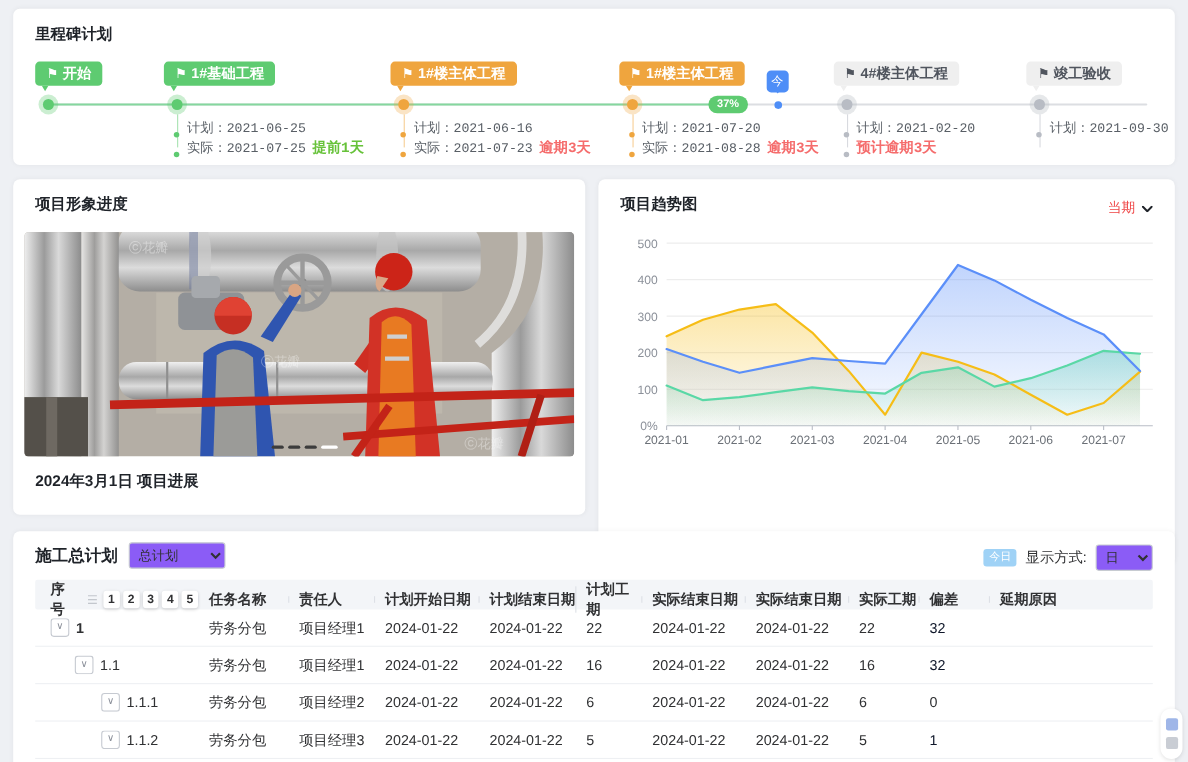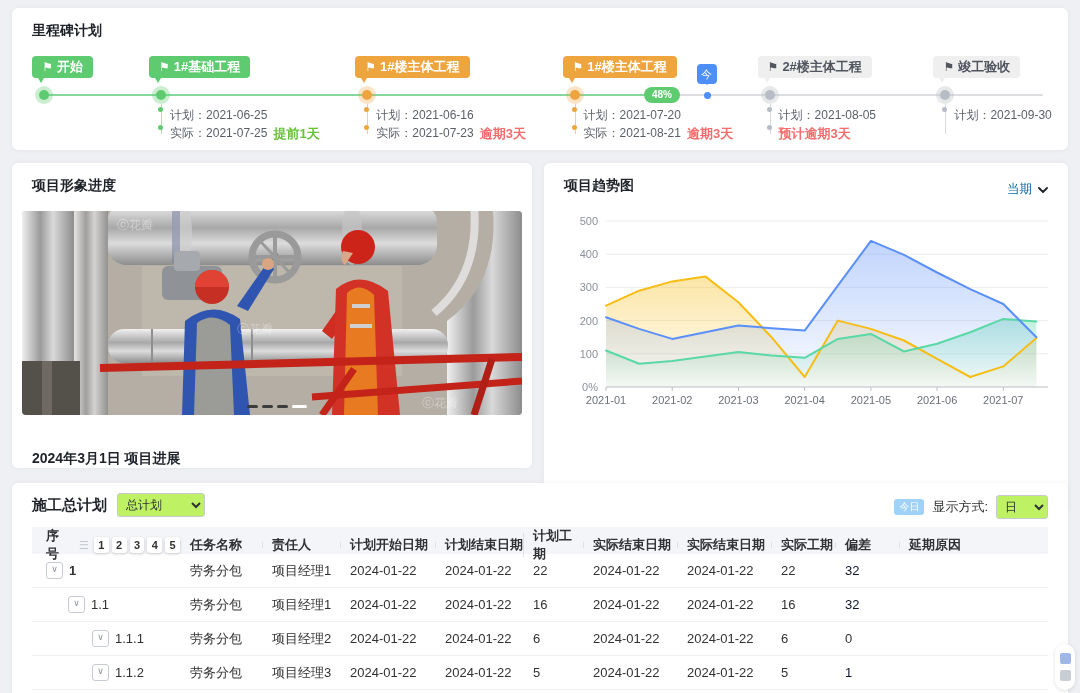--- a/index.html
+++ b/index.html
@@ -19,49 +19,49 @@
   .tl-progress{position:absolute;top:42px;left:1%;height:2px;background:#85d79e;border-radius:1px;}
   .ms{position:absolute;top:0;width:0;}
   .ms-flag{position:absolute;left:-12px;top:4px;height:22px;line-height:22px;padding:0 10px;border-radius:4px;
     font-size:13px;font-weight:bold;color:#fff;white-space:nowrap;}
   .ms-flag::after{content:"";position:absolute;left:6px;bottom:-5px;border:3px solid transparent;border-top-width:5px;}
   .ms-flag .fi{margin-right:4px;font-size:12px;}
   .ms-circle{position:absolute;left:-9px;top:34px;width:18px;height:18px;border-radius:50%;}
   .ms-circle i{position:absolute;left:4px;top:4px;width:10px;height:10px;border-radius:50%;display:block;}
   .ms-vline{position:absolute;left:0;top:52px;width:1px;height:30px;opacity:.55;}
   .ms-dates{position:absolute;left:-3px;top:55px;white-space:nowrap;}
-  .dline{display:flex;align-items:flex-start;height:18px;font-size:12px;color:#595f66;}
+  .dline{display:flex;align-items:flex-end;height:18px;font-size:12px;color:#595f66;font-family:Liberation Mono, monospace;}
   .dline .dot{width:5px;height:5px;border-radius:50%;margin-right:7px;flex:0 0 auto;}
   .dline em{font-style:normal;margin-left:6px;font-weight:bold;font-size:13px;}
   .tl-pct{position:absolute;top:35px;transform:translateX(-50%);background:#5ecb71;color:#fff;font-size:10px;
     font-weight:bold;padding:2px 8px;border-radius:9px;line-height:12px;}
   .tl-today{position:absolute;top:0;width:0;}
   .tl-today .tdot{position:absolute;left:-3px;top:40px;width:7px;height:7px;border-radius:50%;background:#4e8ef7;}
   .tl-today .tbubble{position:absolute;left:-10px;top:12px;width:20px;height:20px;background:#4e8ef7;border-radius:4px;
     color:#fff;font-size:11px;text-align:center;line-height:20px;}
   .tl-today .tbubble::after{content:"";position:absolute;left:6px;bottom:-5px;border:4px solid transparent;border-top:5px solid #4e8ef7;}
 
   
   #photo-card{left:12px;top:163px;width:520px;height:305px;}
   #photo-svg{position:absolute;left:10px;top:48px;border-radius:4px;}
-  #photo-caption{position:absolute;left:20px;top:266px;font-size:14px;font-weight:bold;color:#1f2329;margin-top:21px;}
+  #photo-caption{position:absolute;left:20px;top:266px;font-size:14px;font-weight:bold;color:#1f2329;}
 
   
   #chart-card{left:544px;top:163px;width:524px;height:350px;}
-  #period{position:absolute;top:18px;right:20px;font-size:12.5px;color:#0369a1;cursor:pointer;display:flex;align-items:center;gap:6px;}
+  #period{position:absolute;top:18px;right:20px;font-size:12.5px;color:#ef4444;cursor:pointer;display:flex;align-items:center;gap:6px;}
   #trend-wrap{position:absolute;left:10px;top:44px;}
   #legend{position:absolute;left:0;right:0;bottom:10px;display:flex;justify-content:center;gap:62px;}
   .lg-item{display:flex;align-items:center;gap:6px;font-size:11.5px;color:#5c6166;cursor:pointer;}
   .lg-ring{width:7px;height:7px;border-radius:50%;background:#fff;border:2.5px solid #000;}
 
   
   #table-card{left:12px;top:483px;width:1056px;height:240px;}
   #tc-head{position:absolute;top:0;left:0;right:0;height:42px;}
   #tc-title{position:absolute;top:13px;left:20px;font-size:15px;font-weight:bold;color:#1f2329;}
-  select{font-family:inherit;font-size:12px;color:#303133;border:1px solid #c7cbd1;border-radius:3px;background:#bef264;padding:2px 4px;height:24px;}
+  select{font-family:inherit;font-size:12px;color:#303133;border:1px solid #c7cbd1;border-radius:3px;background:#8b5cf6;padding:2px 4px;height:24px;}
   #plan-select{position:absolute;top:10px;left:105px;width:88px;}
   #tc-right{position:absolute;top:12px;right:20px;display:flex;align-items:center;gap:8px;font-size:13px;color:#303133;}
   #today-badge{background:#9fd2f6;color:#fff;font-size:10px;padding:2px 5px;border-radius:3px;line-height:12px;}
   #display-select{width:52px;}
   #grid{position:absolute;left:20px;right:20px;top:44px;}
   .trow{display:grid;grid-template-columns:148px 82px 78px 95px 88px 60px 94px 94px 64px 64px 1fr;align-items:center;}
   .thead{background:#f3f5f8;height:27px;font-size:13px;font-weight:bold;color:#303133;border-radius:2px;}
   .thead .cell{position:relative;padding-left:10px;display:flex;align-items:center;gap:3px;}
   .thead .cell:first-child{padding-left:14px;}
   .thead .cell:not(:first-child)::before{content:"";position:absolute;left:0;top:6px;bottom:6px;width:1px;background:#dde0e6;}
@@ -141,36 +141,36 @@
           <i style="background: rgb(239, 165, 62);"></i>
         </div>
         <div class="ms-vline" style="background: rgb(239, 165, 62);"></div>
         <div class="ms-dates">
           <div class="dline">
             <i class="dot" style="background: rgb(239, 165, 62);"></i>
             <span>计划：2021-07-20</span>
           </div>
           <div class="dline">
             <i class="dot" style="background: rgb(239, 165, 62);"></i>
-            <span>实际：2021-08-21</span>
+            <span>实际：2021-08-28</span>
             <em style="color: rgb(245, 108, 108);">逾期3天</em>
           </div>
         </div>
       </div>
       <div class="ms" style="left: 72.6%;">
-        <div class="ms-flag" style="background: rgb(239, 239, 239); color: rgb(80, 85, 94); --tc: #efefef;"><span class="fi">⚑</span><span>2#楼主体工程</span></div>
+        <div class="ms-flag" style="background: rgb(239, 239, 239); color: rgb(80, 85, 94); --tc: #efefef;"><span class="fi">⚑</span><span>4#楼主体工程</span></div>
         <i style="position: absolute; left: -6px; top: 26px; border-width: 5px 3px 3px; border-style: solid; border-color: rgb(239, 239, 239) transparent transparent; border-image: initial;"></i>
         <div class="ms-circle" style="background: rgba(184, 188, 196, 0.35);">
           <i style="background: rgb(184, 188, 196);"></i>
         </div>
         <div class="ms-vline" style="background: rgb(184, 188, 196);"></div>
         <div class="ms-dates">
           <div class="dline">
             <i class="dot" style="background: rgb(184, 188, 196);"></i>
-            <span>计划：2021-08-05</span>
+            <span>计划：2021-02-20</span>
           </div>
           <div class="dline">
             <i class="dot" style="background: rgb(184, 188, 196);"></i>
             <em style="color: rgb(245, 108, 108); margin-left: 0px;">预计逾期3天</em>
           </div>
         </div>
       </div>
       <div class="ms" style="left: 89.9%;">
         <div class="ms-flag" style="background: rgb(239, 239, 239); color: rgb(80, 85, 94); --tc: #efefef;"><span class="fi">⚑</span><span>竣工验收</span></div>
         <i style="position: absolute; left: -6px; top: 26px; border-width: 5px 3px 3px; border-style: solid; border-color: rgb(239, 239, 239) transparent transparent; border-image: initial;"></i>
@@ -178,21 +178,21 @@
           <i style="background: rgb(184, 188, 196);"></i>
         </div>
         <div class="ms-vline" style="background: rgb(184, 188, 196);"></div>
         <div class="ms-dates">
           <div class="dline">
             <i class="dot" style="background: rgb(184, 188, 196);"></i>
             <span>计划：2021-09-30</span>
           </div>
         </div>
       </div>
-      <div class="tl-pct" style="left: 62%;">48%</div>
+      <div class="tl-pct" style="left: 62%;">37%</div>
       <div class="tl-today" style="left: 66.4%;">
         <div class="tbubble">今</div>
         <div class="tdot"></div>
       </div>
     </div>
 </div>
 
 <div class="card" id="photo-card">
   <div class="card-title">项目形象进度</div>
 

